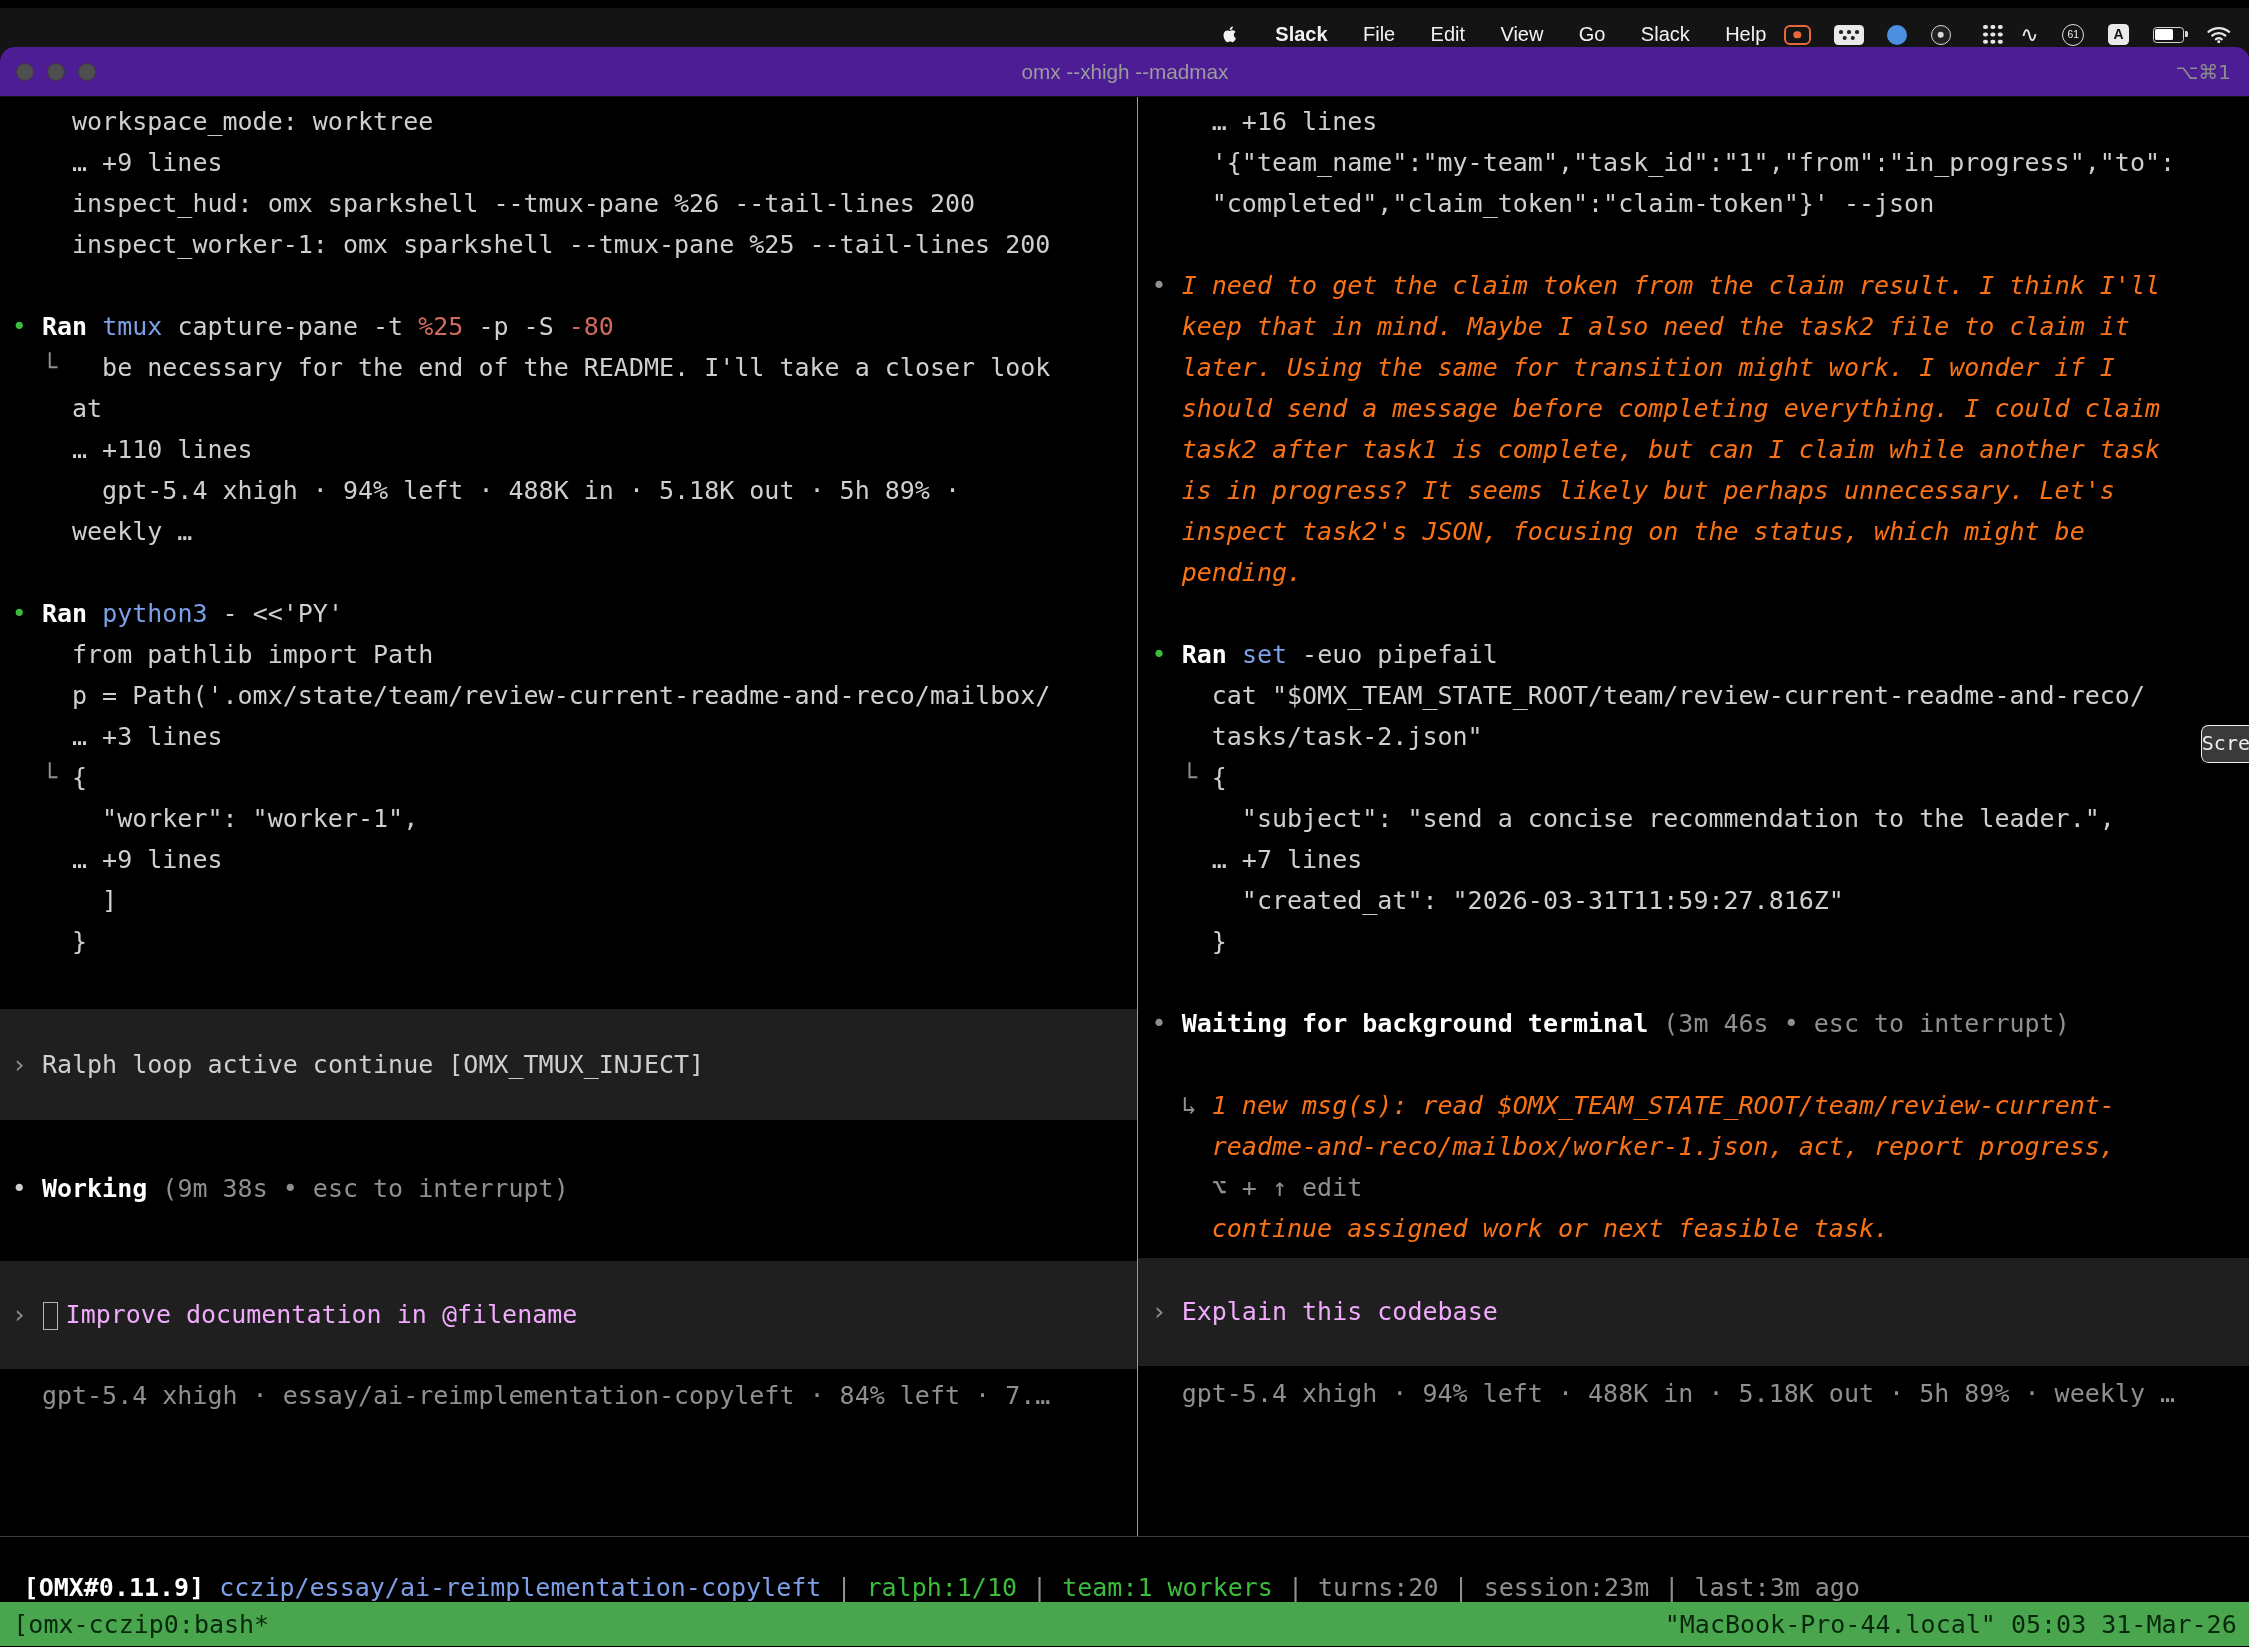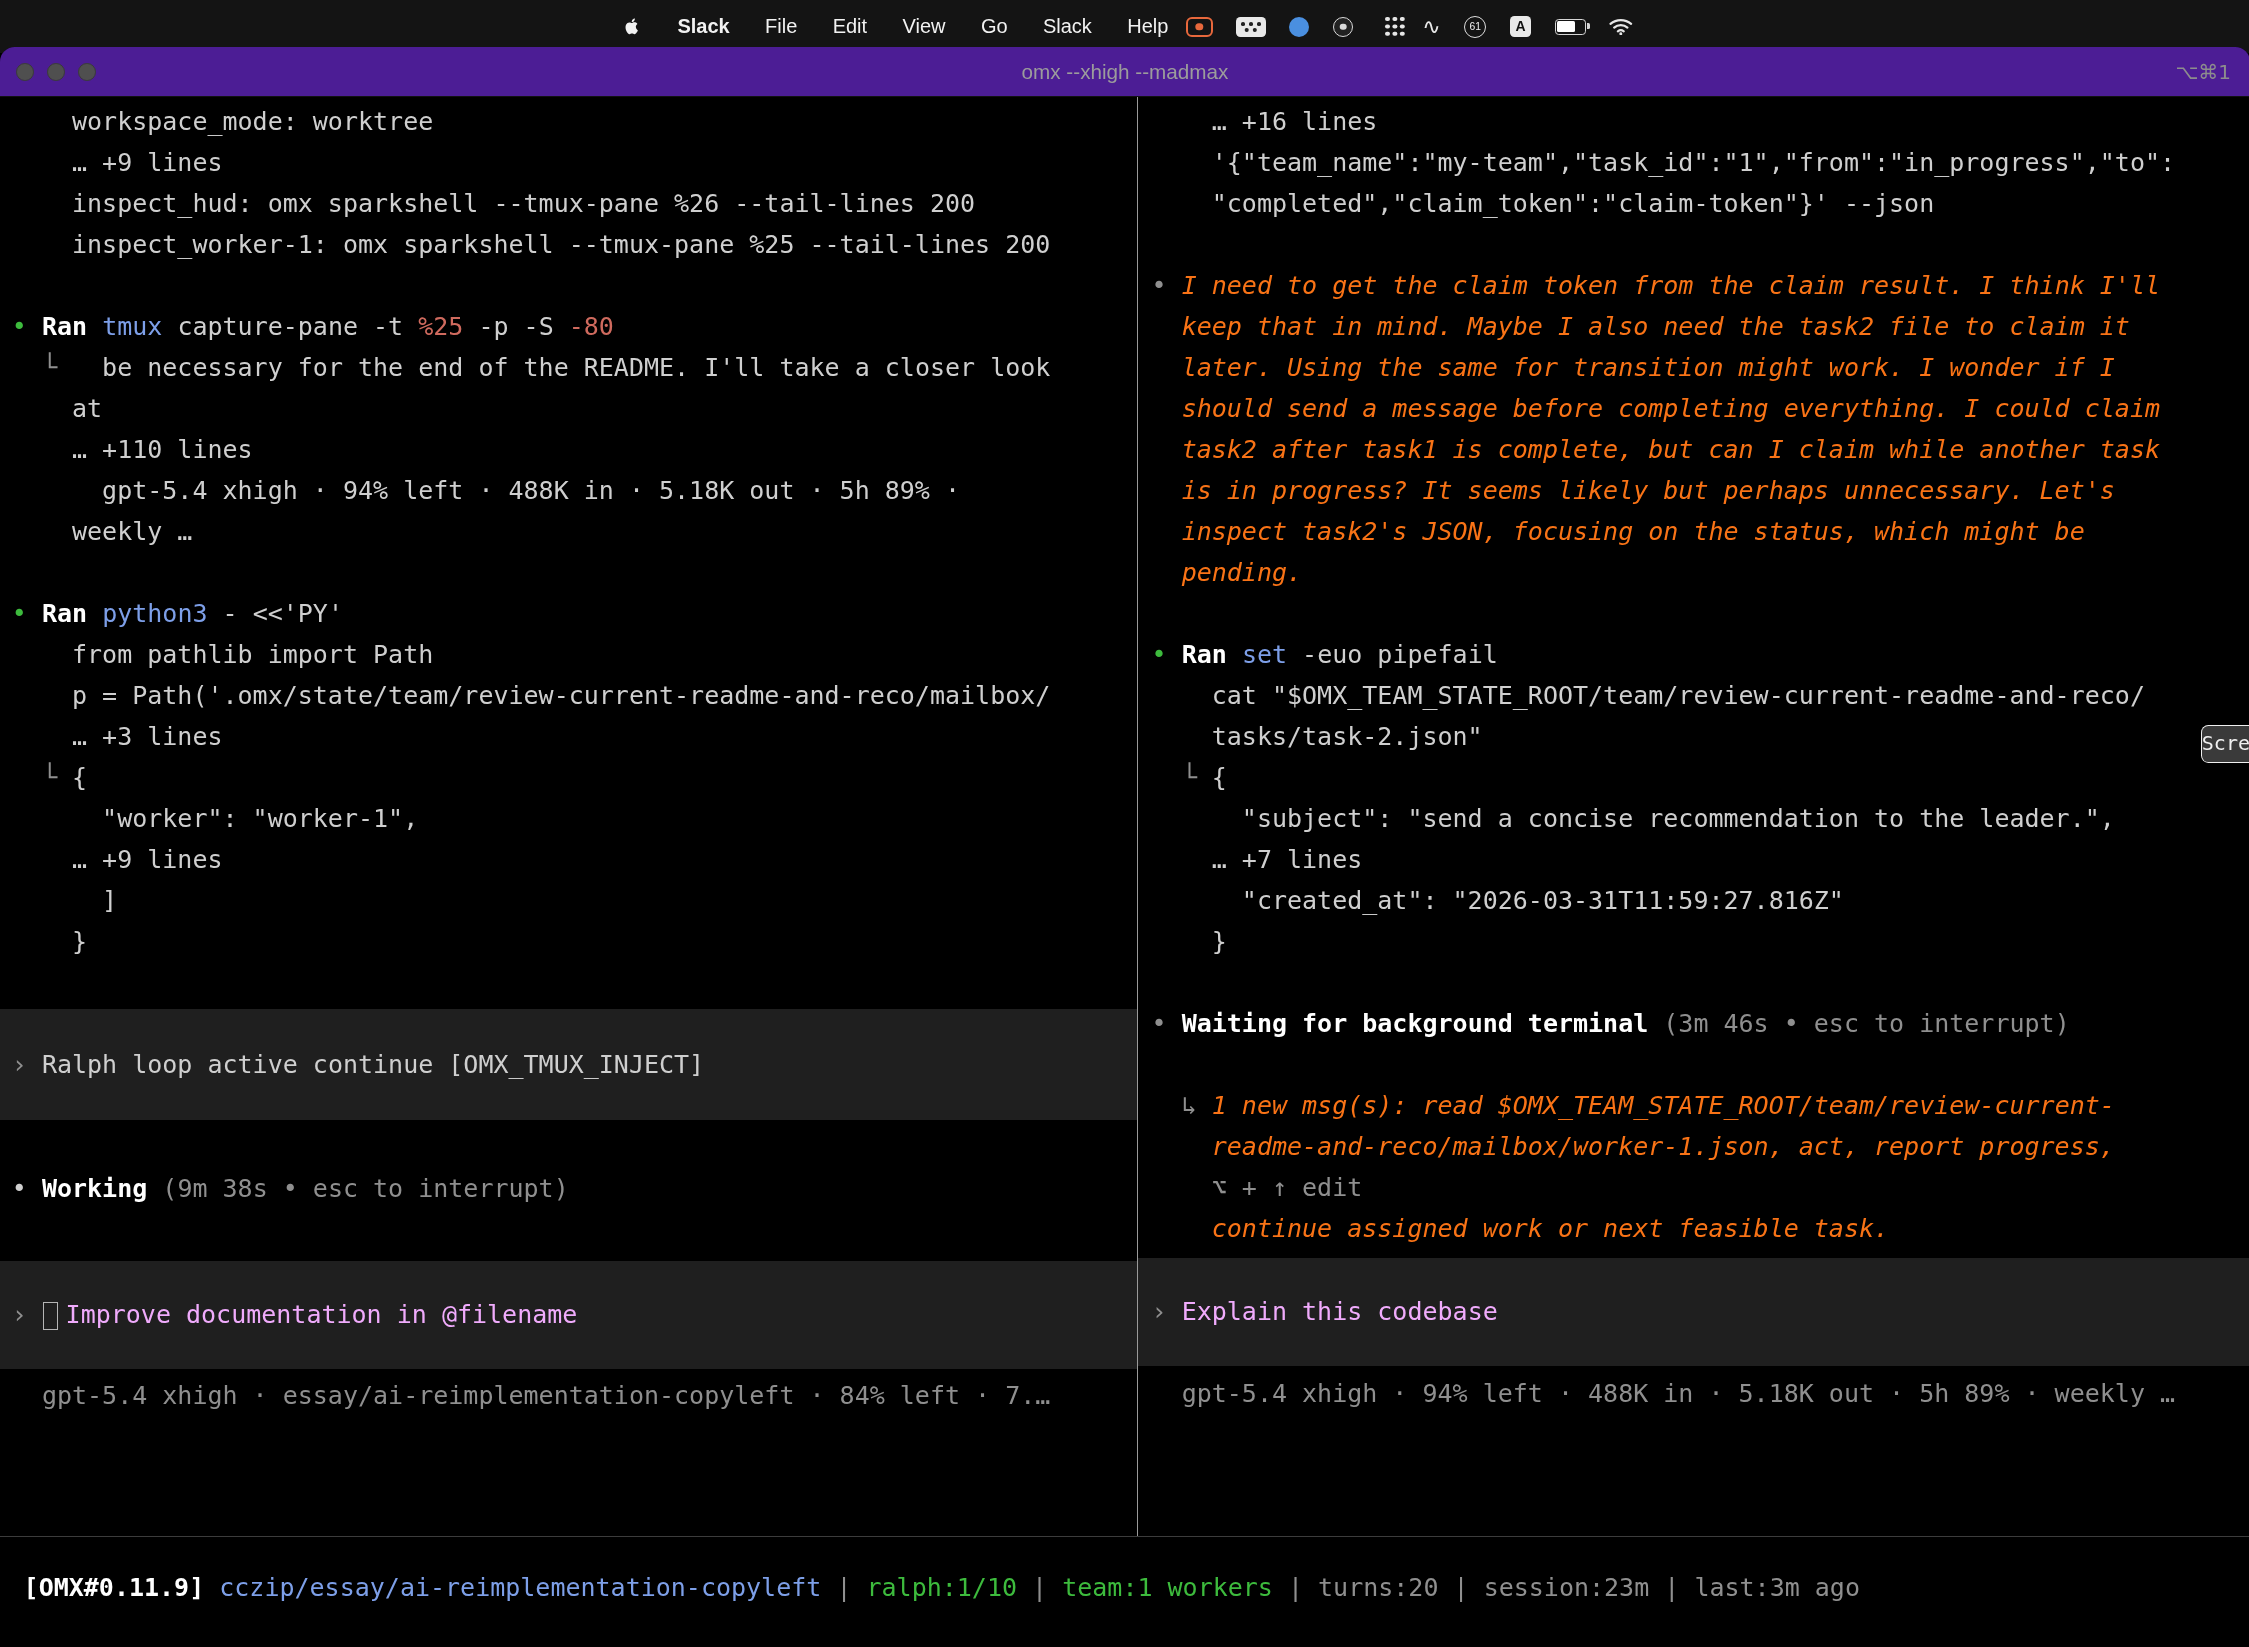--- a/index.html
+++ b/index.html
@@ -1,22 +1,22 @@
 <!DOCTYPE html>
 <html style="font-size:11.8px"><head>
 <meta charset="utf-8">
 <style>
   * { margin:0; padding:0; box-sizing:border-box; }
   html,body { background:#000; }
   .screen { position:relative; width:2250px; height:1648px; background:#000; overflow:hidden;
             font-family:"Liberation Sans", sans-serif; }
 
   
-  .menubar { position:absolute; top:0; left:0; width:2250px; height:53px; background:#141414;
-             display:flex; align-items:center; justify-content:center; color:#f2f2f2; }
+  .menubar { position:absolute; top:8px; left:0; width:2250px; height:53px; background:#141414;
+             display:flex; align-items:center; justify-content:flex-end; color:#f2f2f2; }
   .menubar-left { display:flex; align-items:center; gap:0; padding-left:22px; }
   .apple { width:25px; display:flex; justify-content:center; margin-right:14.8px; }
   .apple svg { width:15.5px; height:18.5px; fill:#f2f2f2; }
   .menu-item { font-size:20px; padding:0 17.7px; height:35px; line-height:35px; }
   .menu-item.app { font-weight:700; }
   .menubar-right { display:flex; align-items:center; gap:23.6px; padding-right:19px; }
   .mb-ico { display:flex; align-items:center; justify-content:center; }
   .rec { width:26.6px; height:20px; border:2.2px solid #e8683c; border-radius:5.9px; position:relative; }
   .rec::after { content:""; position:absolute; left:50%; top:50%; width:7.4px; height:7.4px;
                 transform:translate(-50%,-50%); border-radius:50%; background:#e8683c; }
@@ -203,19 +203,23 @@
             <div class="tline"><span class="it">    readme-and-reco/mailbox/worker-1.json, act, report progress,</span></div>
             <div class="tline"><span class="dim">    ⌥ + ↑ edit</span></div>
             <div class="tline"><span class="it">    continue assigned work or next feasible task.</span></div>
             <div class="tline band" style="height: 108px; line-height: 108px; margin-top: 9.6px;"><span class="dim">› </span><span class="dim2">Explain this codebase</span></div>
             <div class="tline" style="margin-top: 6.6px;"><span class="dim">  gpt-5.4 xhigh · 94% left · 488K in · 5.18K out · 5h 89% · weekly …</span></div>
           </div>
       </div>
 
       <div class="omx-line" id="omx-line"><div class="tline"><span class="b">[OMX#0.11.9] </span><span class="blue">cczip/essay/ai-reimplementation-copyleft </span><span class="dim">| </span><span class="grn2">ralph:1/10 </span><span class="dim">| </span><span class="grn2">team:1 workers </span><span class="dim">| </span><span class="dim">turns:20 </span><span class="dim">| </span><span class="dim">session:23m </span><span class="dim">| </span><span class="dim">last:3m ago</span></div></div>
 
+      <div class="tmux-bar">
+        <span>[omx-cczip0:bash*</span>
+        <span>"MacBook-Pro-44.local" 05:03 31-Mar-26</span>
+      </div>
     </div>
   </div>
 
   <div class="scre">Scre</div>
 
 </div>
 
 
 </body></html>

